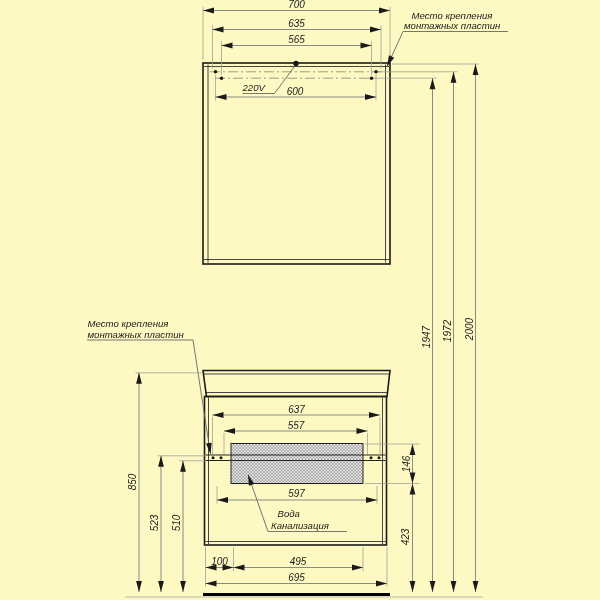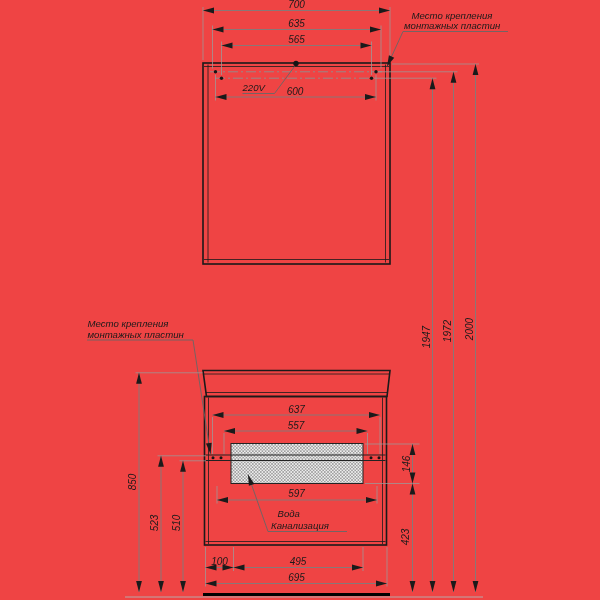--- a/index.html
+++ b/index.html
@@ -1,16 +1,16 @@
 <!DOCTYPE html>
 <html><head>
 <meta charset="utf-8">
 <style>
   html,body { margin:0; padding:0; background:#fff; }
-  .canvas { position:relative; width:600px; height:600px; background:#ef4444; overflow:hidden; }
+  .canvas { position:relative; width:600px; height:600px; background:#fef9c3; overflow:hidden; }
   svg { display:block; }
   text { font-family:"Liberation Sans", sans-serif; font-style:italic; fill:#1a1a1a; }
   .dt { font-size:10px; text-anchor:middle; }
   .lt { font-size:9.6px; }
   .o1 { stroke:#1a1a1a; stroke-width:1.6; fill:none; }
   .o2 { stroke:#1a1a1a; stroke-width:0.8; fill:none; }
   .rl { stroke:#222; stroke-width:1.1; fill:none; }
   .dl { stroke:#7d7d7d; stroke-width:0.9; fill:none; }
   .xl { stroke:#9b9b9b; stroke-width:0.75; fill:none; }
   .cl { stroke:#8f8f8f; stroke-width:0.9; fill:none; stroke-dasharray:10 3 2 3; }

